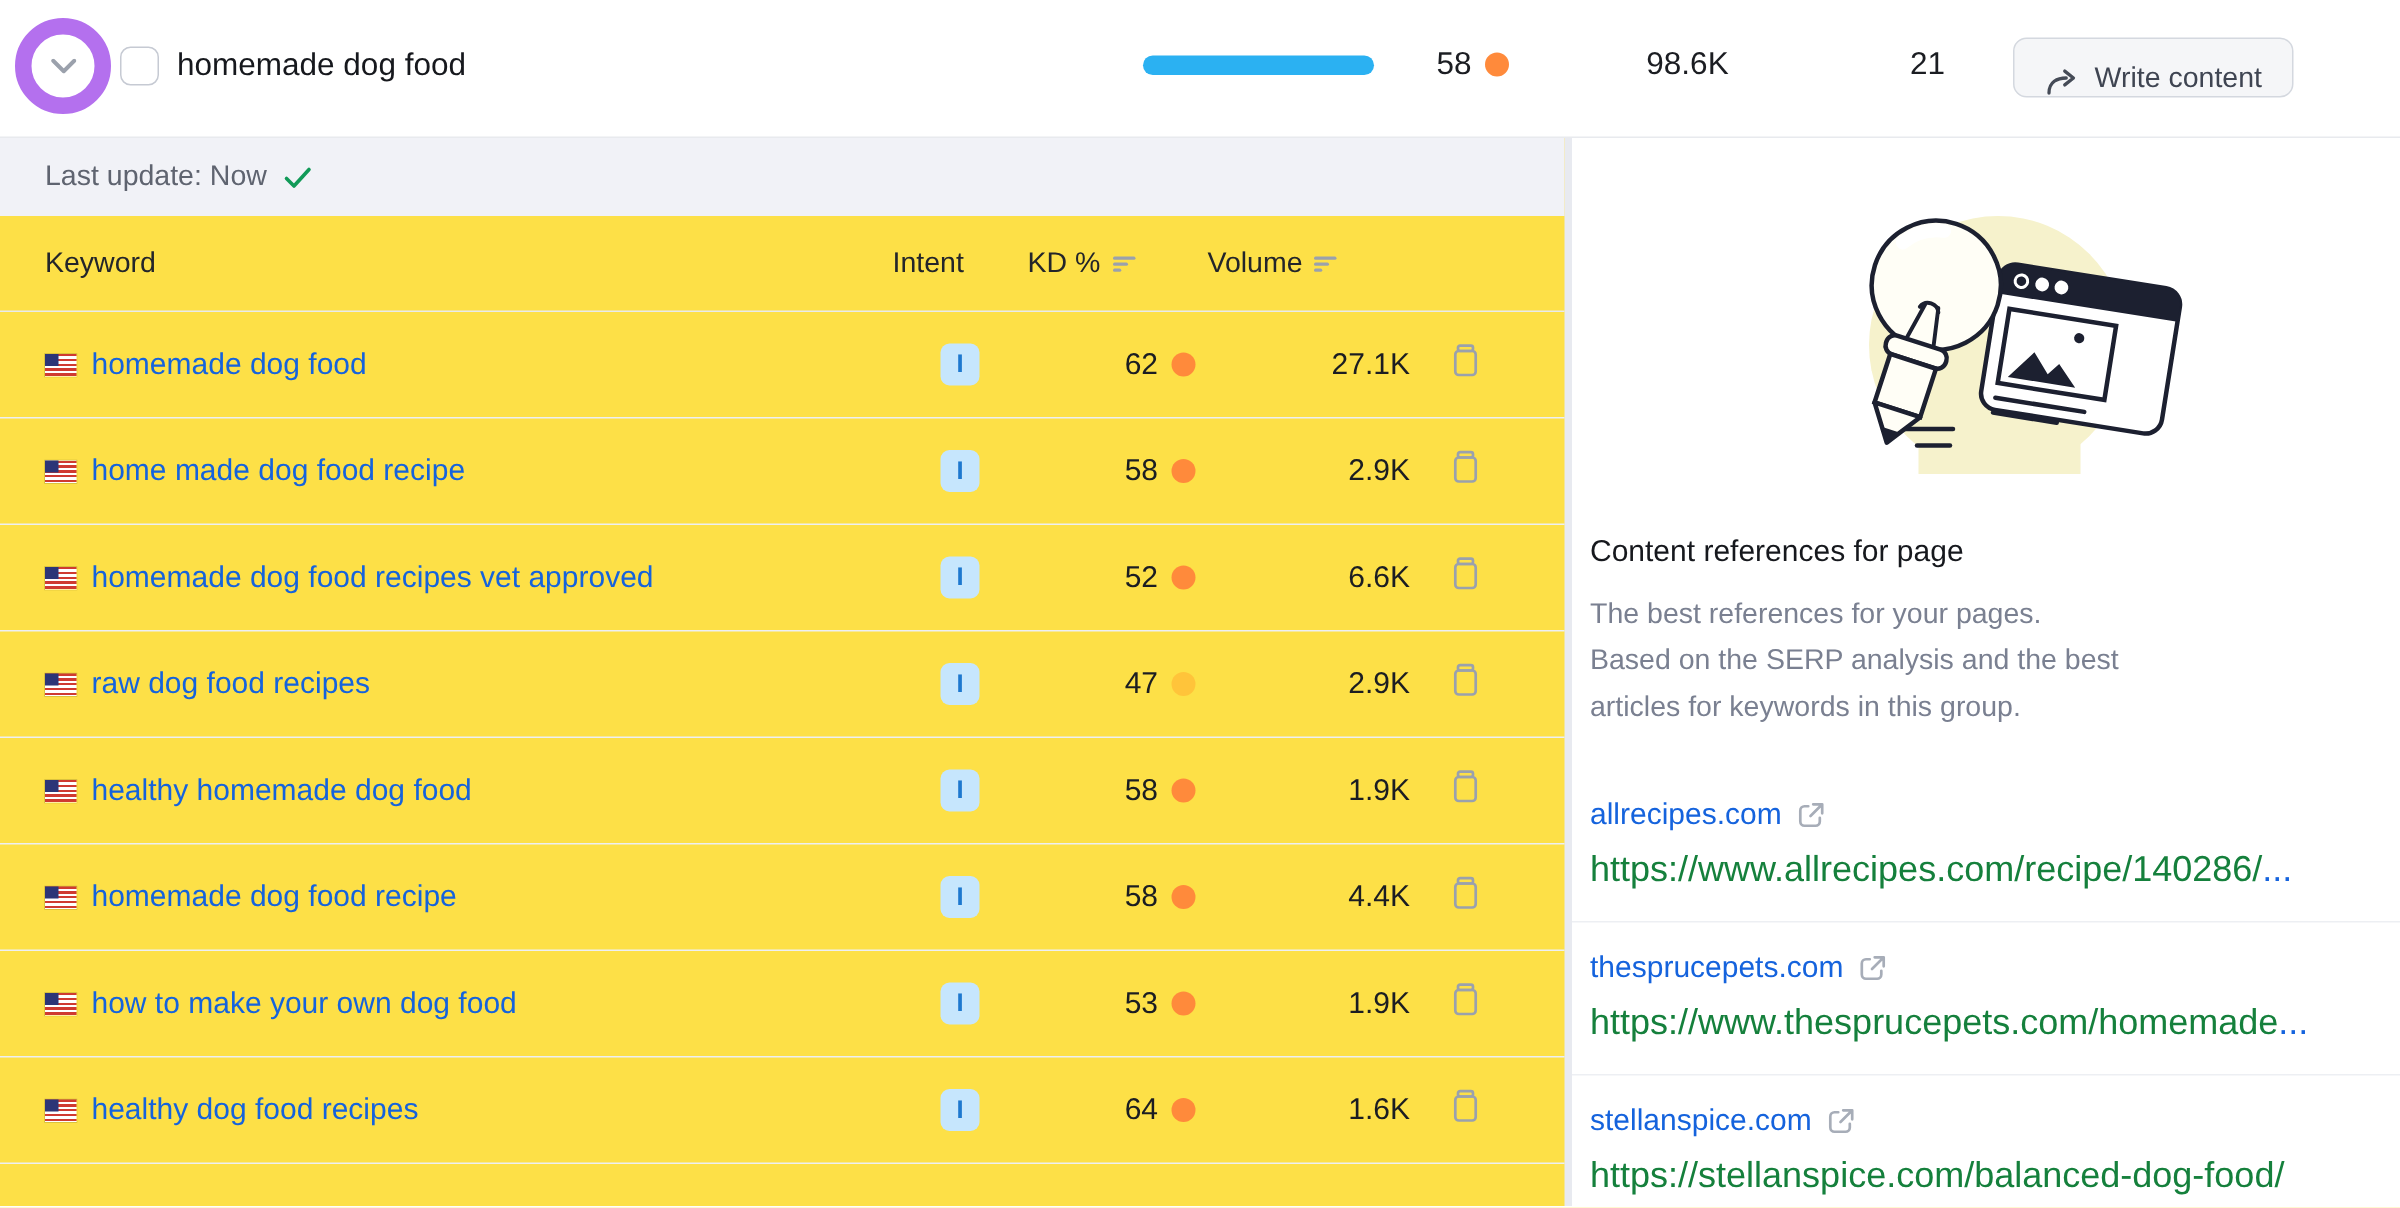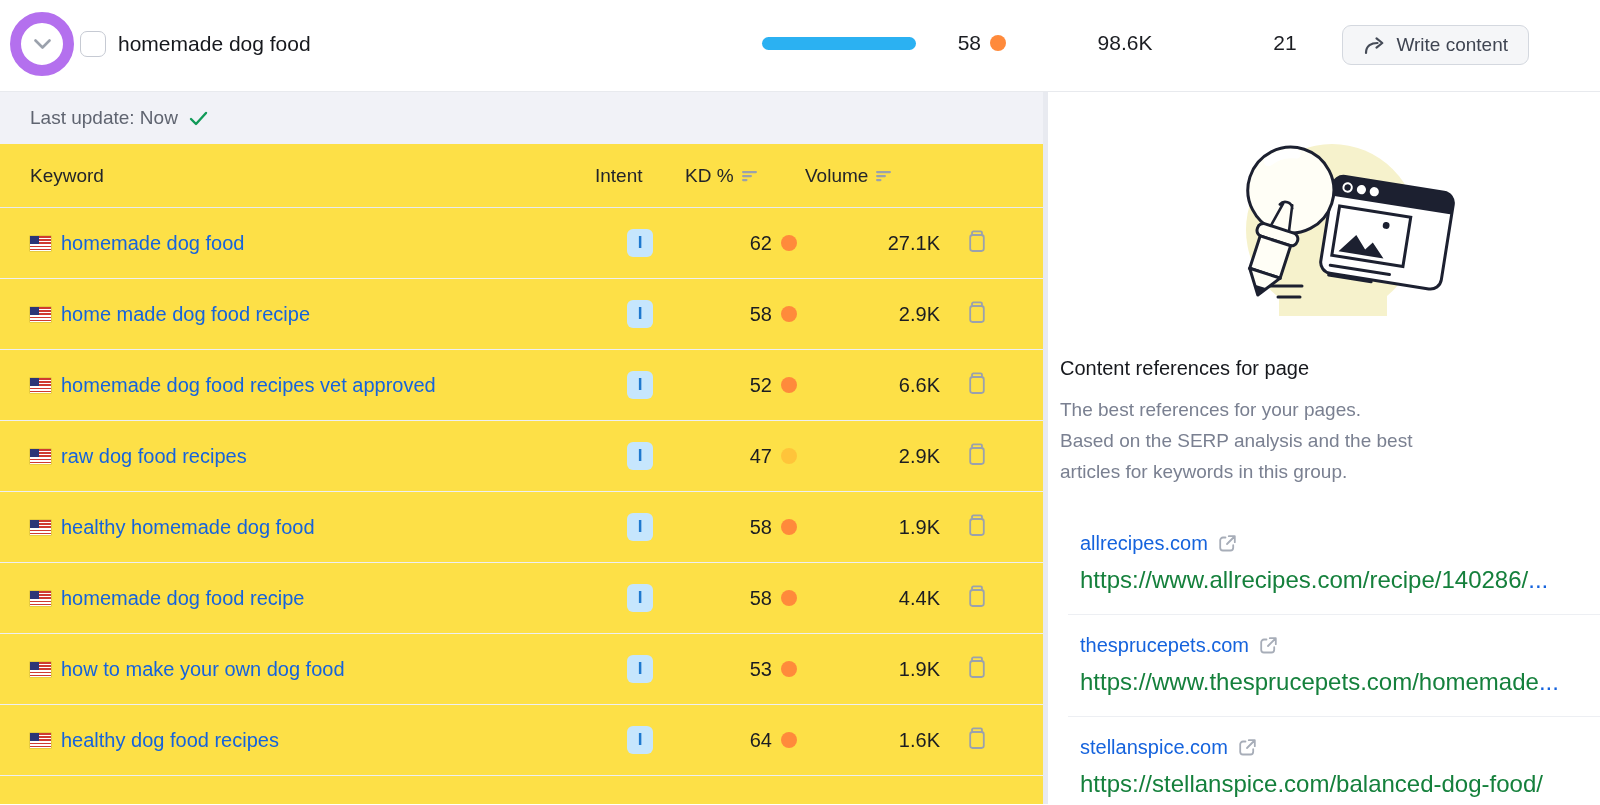--- a/index.html
+++ b/index.html
@@ -16,21 +16,21 @@
   .g-title { position:absolute; left:118px; top:32px; font-size:21px; font-weight:500; color:#16181d; }
   .progress { position:absolute; left:762px; top:37px; width:154px; height:13px;
     border-radius:7px; background:#2bb1f2; }
   .kd-wrap { position:absolute; left:900px; top:31px; width:106px; display:flex;
     justify-content:flex-end; align-items:center; gap:9px; }
   .kd-wrap .num { font-size:21px; color:#1b1d22; }
   .dot { width:16px; height:16px; border-radius:50%; display:inline-block; flex:0 0 auto; }
   .h-vol { position:absolute; left:1060px; top:31px; width:130px; text-align:center; font-size:21px; }
   .h-count { position:absolute; left:1245px; top:31px; width:80px; text-align:center; font-size:21px; }
   .write-btn { position:absolute; right:71px; top:25px; height:40px; padding:0 20px;
-    display:flex; align-items:center; gap:10px; background:#f5f6f8;
+    display:flex; align-items:flex-end; gap:10px; background:#f5f6f8;
     border:1px solid #d4d8df; border-radius:9px; font-family:inherit;
     font-size:19px; color:#3f4552; cursor:pointer; }
 
   
   .content { display:flex; height:712px; }
   .left { width:1048px; border-right:5px solid #e8eaf0; background:#fde047; }
   .right { flex:1; background:#fff; padding-top:8px; }
 
   
   .update-bar { height:52px; background:#f1f2f7; display:flex; align-items:center;
@@ -56,21 +56,21 @@
   .cell-kd .num { font-size:20px; }
   .cell-vol { text-align:right; padding-right:5px; font-size:20px; }
   .cell-del { padding-left:22px; }
   .trash { cursor:pointer; display:inline-flex; }
 
   
   .illus { width:100%; display:flex; justify-content:center; margin-top:18px; }
   .refs-head { margin:34px 0 14px 12px; font-size:20px; font-weight:500; color:#16181d; }
   .refs-desc { margin-left:12px; font-size:19px; line-height:31px; color:#7a8091; }
   .refs-list { margin-top:26px; }
-  .ref-item { padding:19px 0 20px 12px; border-top:1px solid #edeff3;margin-left:20px; }
+  .ref-item { padding:19px 0 20px 12px; border-top:1px solid #edeff3; }
   .ref-item:first-child { border-top:none; }
   .ref-domain-row { display:flex; align-items:center; gap:9px; }
   .ref-domain { font-size:20px; color:#1563dd; text-decoration:none; cursor:pointer; }
   .ref-url { margin-top:11px; font-size:24px; color:#15803c; word-break:break-all; }
   .ref-url .url-ellipsis { color:#1563dd; }
 
   svg { display:block; }
 </style>
 </head>
 <body>

